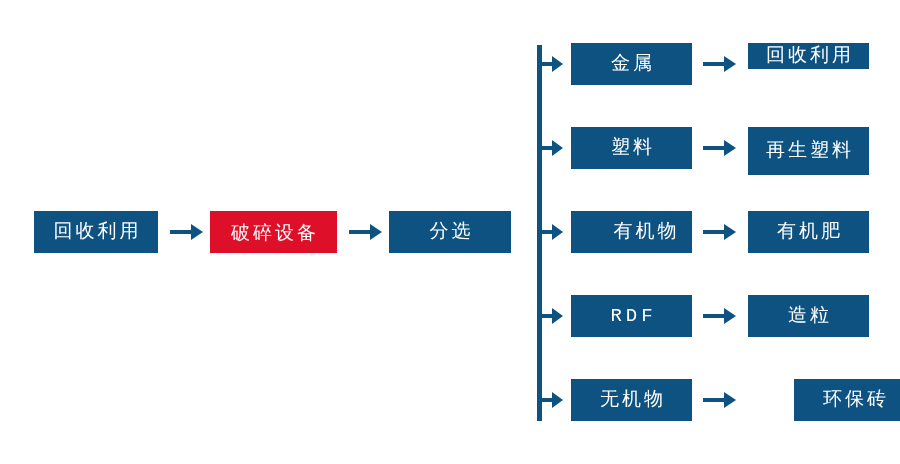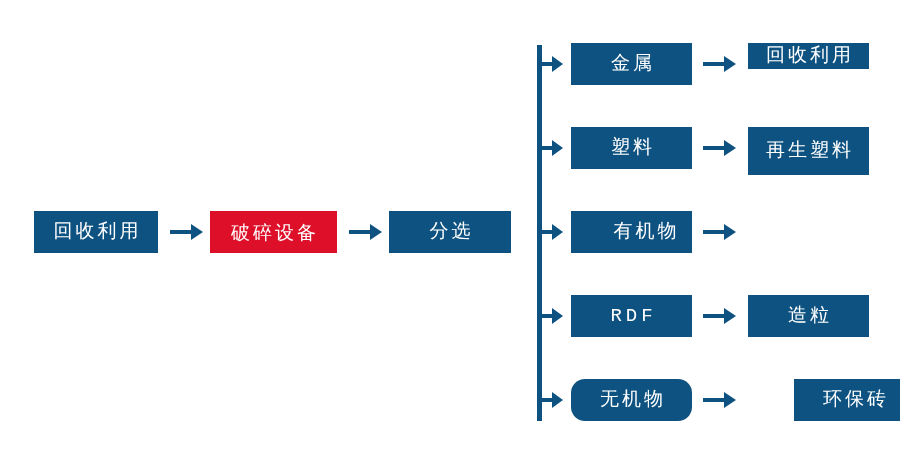--- a/index.html
+++ b/index.html
@@ -134,20 +134,23 @@
   <div class="node blue" style="left:571px; top:211px; width:121px; height:42px;padding-left:27px;">
     <span>有机物</span>
   </div>
 
   <div class="arrow" style="left:703px; top:222px; width:34px; height:20px;">
     <svg width="34" height="20" viewBox="0 0 34 20">
       <path d="M0 8 H21 V2 L33 10 L21 18 V12 H0 Z" fill="#0E5281"></path>
     </svg>
   </div>
 
+  <div class="node blue" style="left:748px; top:211px; width:121px; height:42px;">
+    <span>有机肥</span>
+  </div>
 
   <div class="branch" style="left:540px; top:306px; width:24px; height:20px;">
     <svg width="24" height="20" viewBox="0 0 24 20">
       <path d="M0 8 H12 V2 L23 10 L12 18 V12 H0 Z" fill="#0E5281"></path>
     </svg>
   </div>
 
   <div class="node blue latin" style="left:571px; top:295px; width:121px; height:42px;text-align:right;">
     <span>RDF</span>
   </div>
@@ -161,21 +164,21 @@
   <div class="node blue" style="left:748px; top:295px; width:121px; height:42px;">
     <span>造粒</span>
   </div>
 
   <div class="branch" style="left:540px; top:390px; width:24px; height:20px;">
     <svg width="24" height="20" viewBox="0 0 24 20">
       <path d="M0 8 H12 V2 L23 10 L12 18 V12 H0 Z" fill="#0E5281"></path>
     </svg>
   </div>
 
-  <div class="node blue" style="left:571px; top:379px; width:121px; height:42px;border-radius:14px;">
+  <div class="node blue" style="left:571px; top:379px; width:121px; height:42px;">
     <span>无机物</span>
   </div>
 
   <div class="arrow" style="left:703px; top:390px; width:34px; height:20px;">
     <svg width="34" height="20" viewBox="0 0 34 20">
       <path d="M0 8 H21 V2 L33 10 L21 18 V12 H0 Z" fill="#0E5281"></path>
     </svg>
   </div>
 
   <div class="node blue" style="left:748px; top:379px; width:121px; height:42px;margin-left:46px;">

